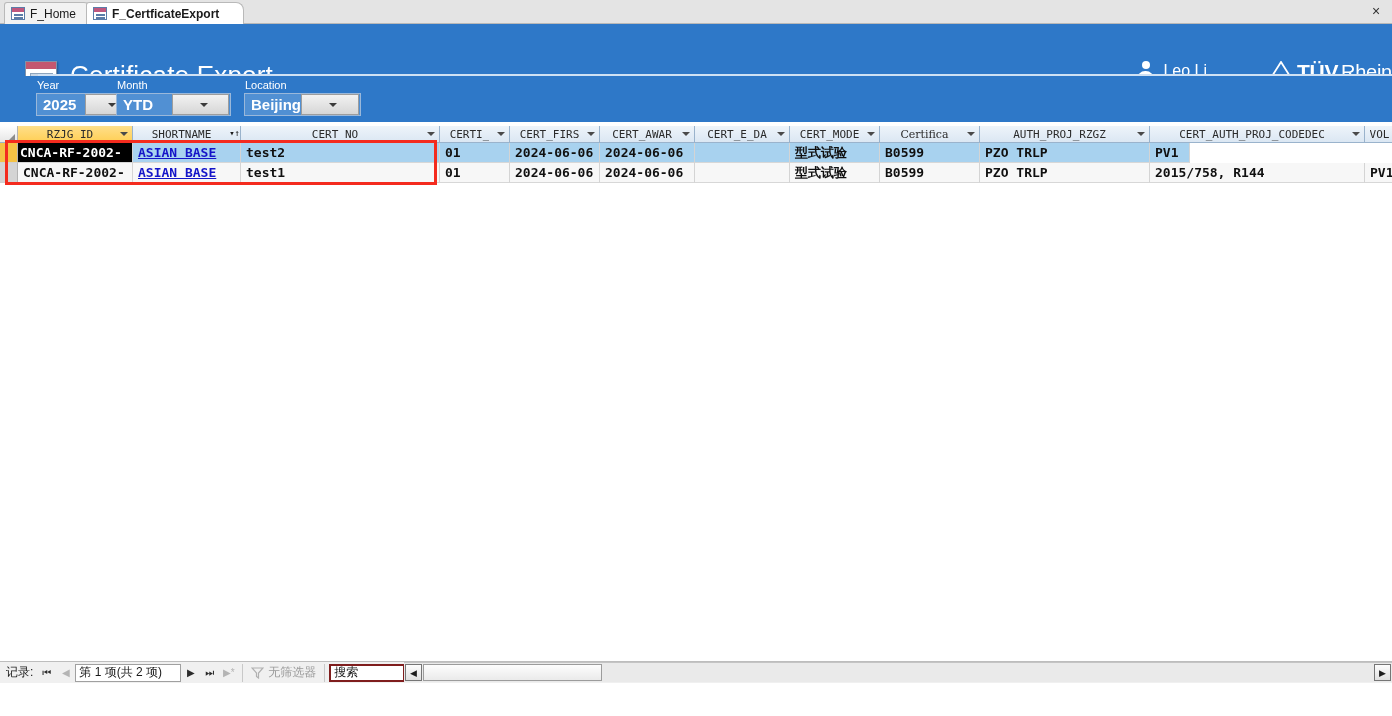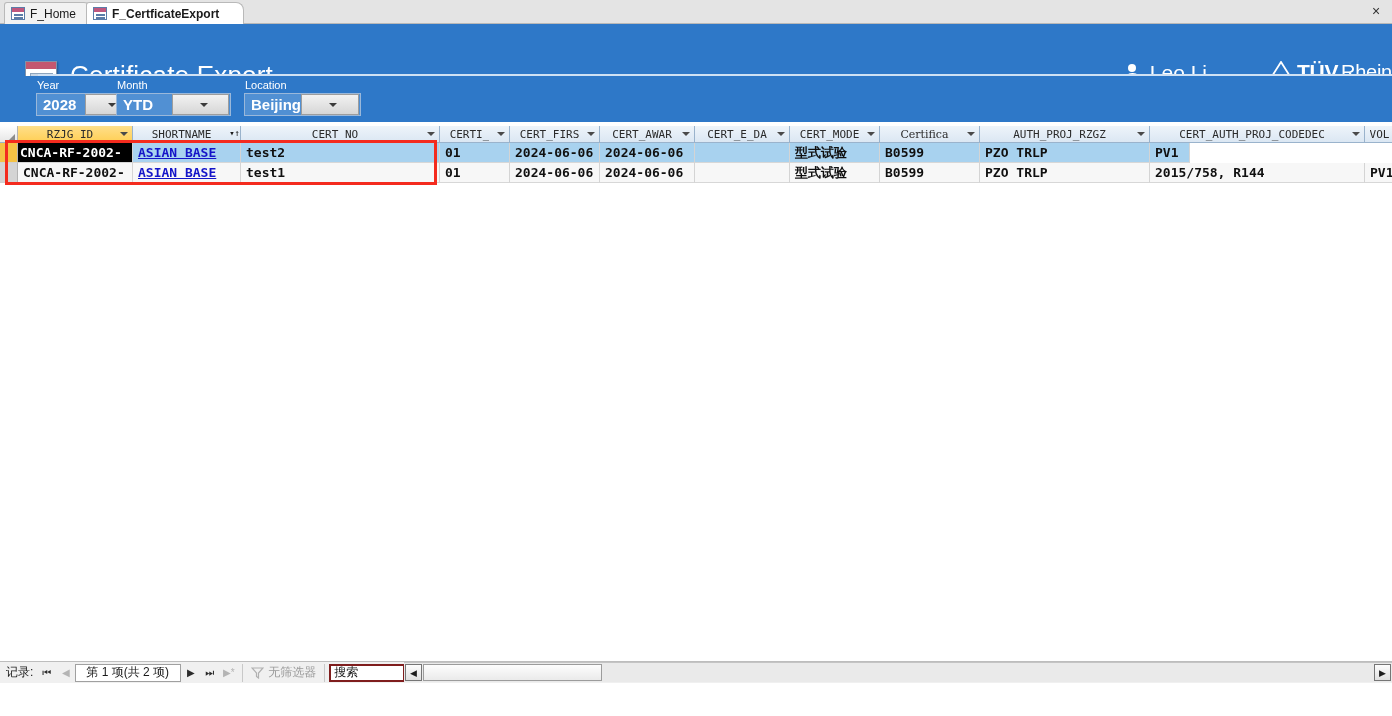--- a/index.html
+++ b/index.html
@@ -77,21 +77,21 @@
     background: #c7d6e6; border: 1px solid #8ea5bd; display: block;
   }
   .app-icon i + i { top: 19px; }
   .page-title {
     position: absolute; left: 70px; top: 36px;
     font-size: 26px; color: #ffffff; letter-spacing: .2px;
   }
   .user-box {
     position: absolute; right: 185px; top: 37px;
     display: flex; align-items: center; gap: 8px;
-    color: #ffffff; font-size: 21px;
+    color: #ffffff; font-size: 16px;
   }
   .user-avatar { width: 19px; height: 19px; position: relative; }
   .user-avatar::before {
     content: ""; position: absolute; left: 5.5px; top: 0; width: 8px; height: 8px;
     border-radius: 50%; background: #ffffff;
   }
   .user-avatar::after {
     content: ""; position: absolute; left: 1px; top: 9.5px; width: 17px; height: 10px;
     border-radius: 9px 9px 2px 2px; background: #ffffff;
   }
@@ -262,21 +262,21 @@
   .nav-label { padding: 0 4px 0 6px; white-space: nowrap; }
   .navbtn {
     width: 19px; height: 19px; flex: none;
     display: flex; align-items: center; justify-content: center;
     font-size: 10px; color: #2b2b2b;
   }
   .navbtn.dim { color: #b4b4b4; }
   .rec-box {
     width: 106px; height: 18px; flex: none;
     background: #ffffff; border: 1px solid #a0a0a0;
-    display: flex; align-items: center; padding-left: 10px;
+    display: flex; align-items: center; padding-left: 3px;
     font-size: 12px;
   }
   .nav-sep { width: 1px; height: 18px; background: #c8c8c8; margin: 0 4px; flex: none; }
   .filter-ind {
     display: flex; align-items: center; gap: 4px;
     color: #9a9a9a; white-space: nowrap; padding: 0 4px;
   }
   .nav-search {
     width: 76px; height: 18px; flex: none;
     background: #ffffff; border: 2px solid #7f1d1d;
@@ -355,21 +355,21 @@
       <span class="tuv-t">TÜV</span>
       <span class="tuv-r">Rheinlan</span>
     </div>
   </div>
 
   <div class="filter-bar">
 
     <div class="fld" style="left:12px;top:3px;width:100px;margin-left:24px;">
       <label>Year</label>
       <div class="combo">
-        <span>2028</span>
+        <span>2025</span>
         <span class="combo-btn">
             <i class="caret"></i>
           </span>
       </div>
     </div>
 
     <div class="fld" style="left:244px;top:3px;width:117px;">
       <label>Location</label>
       <div class="combo">
         <span>Beijing</span>

